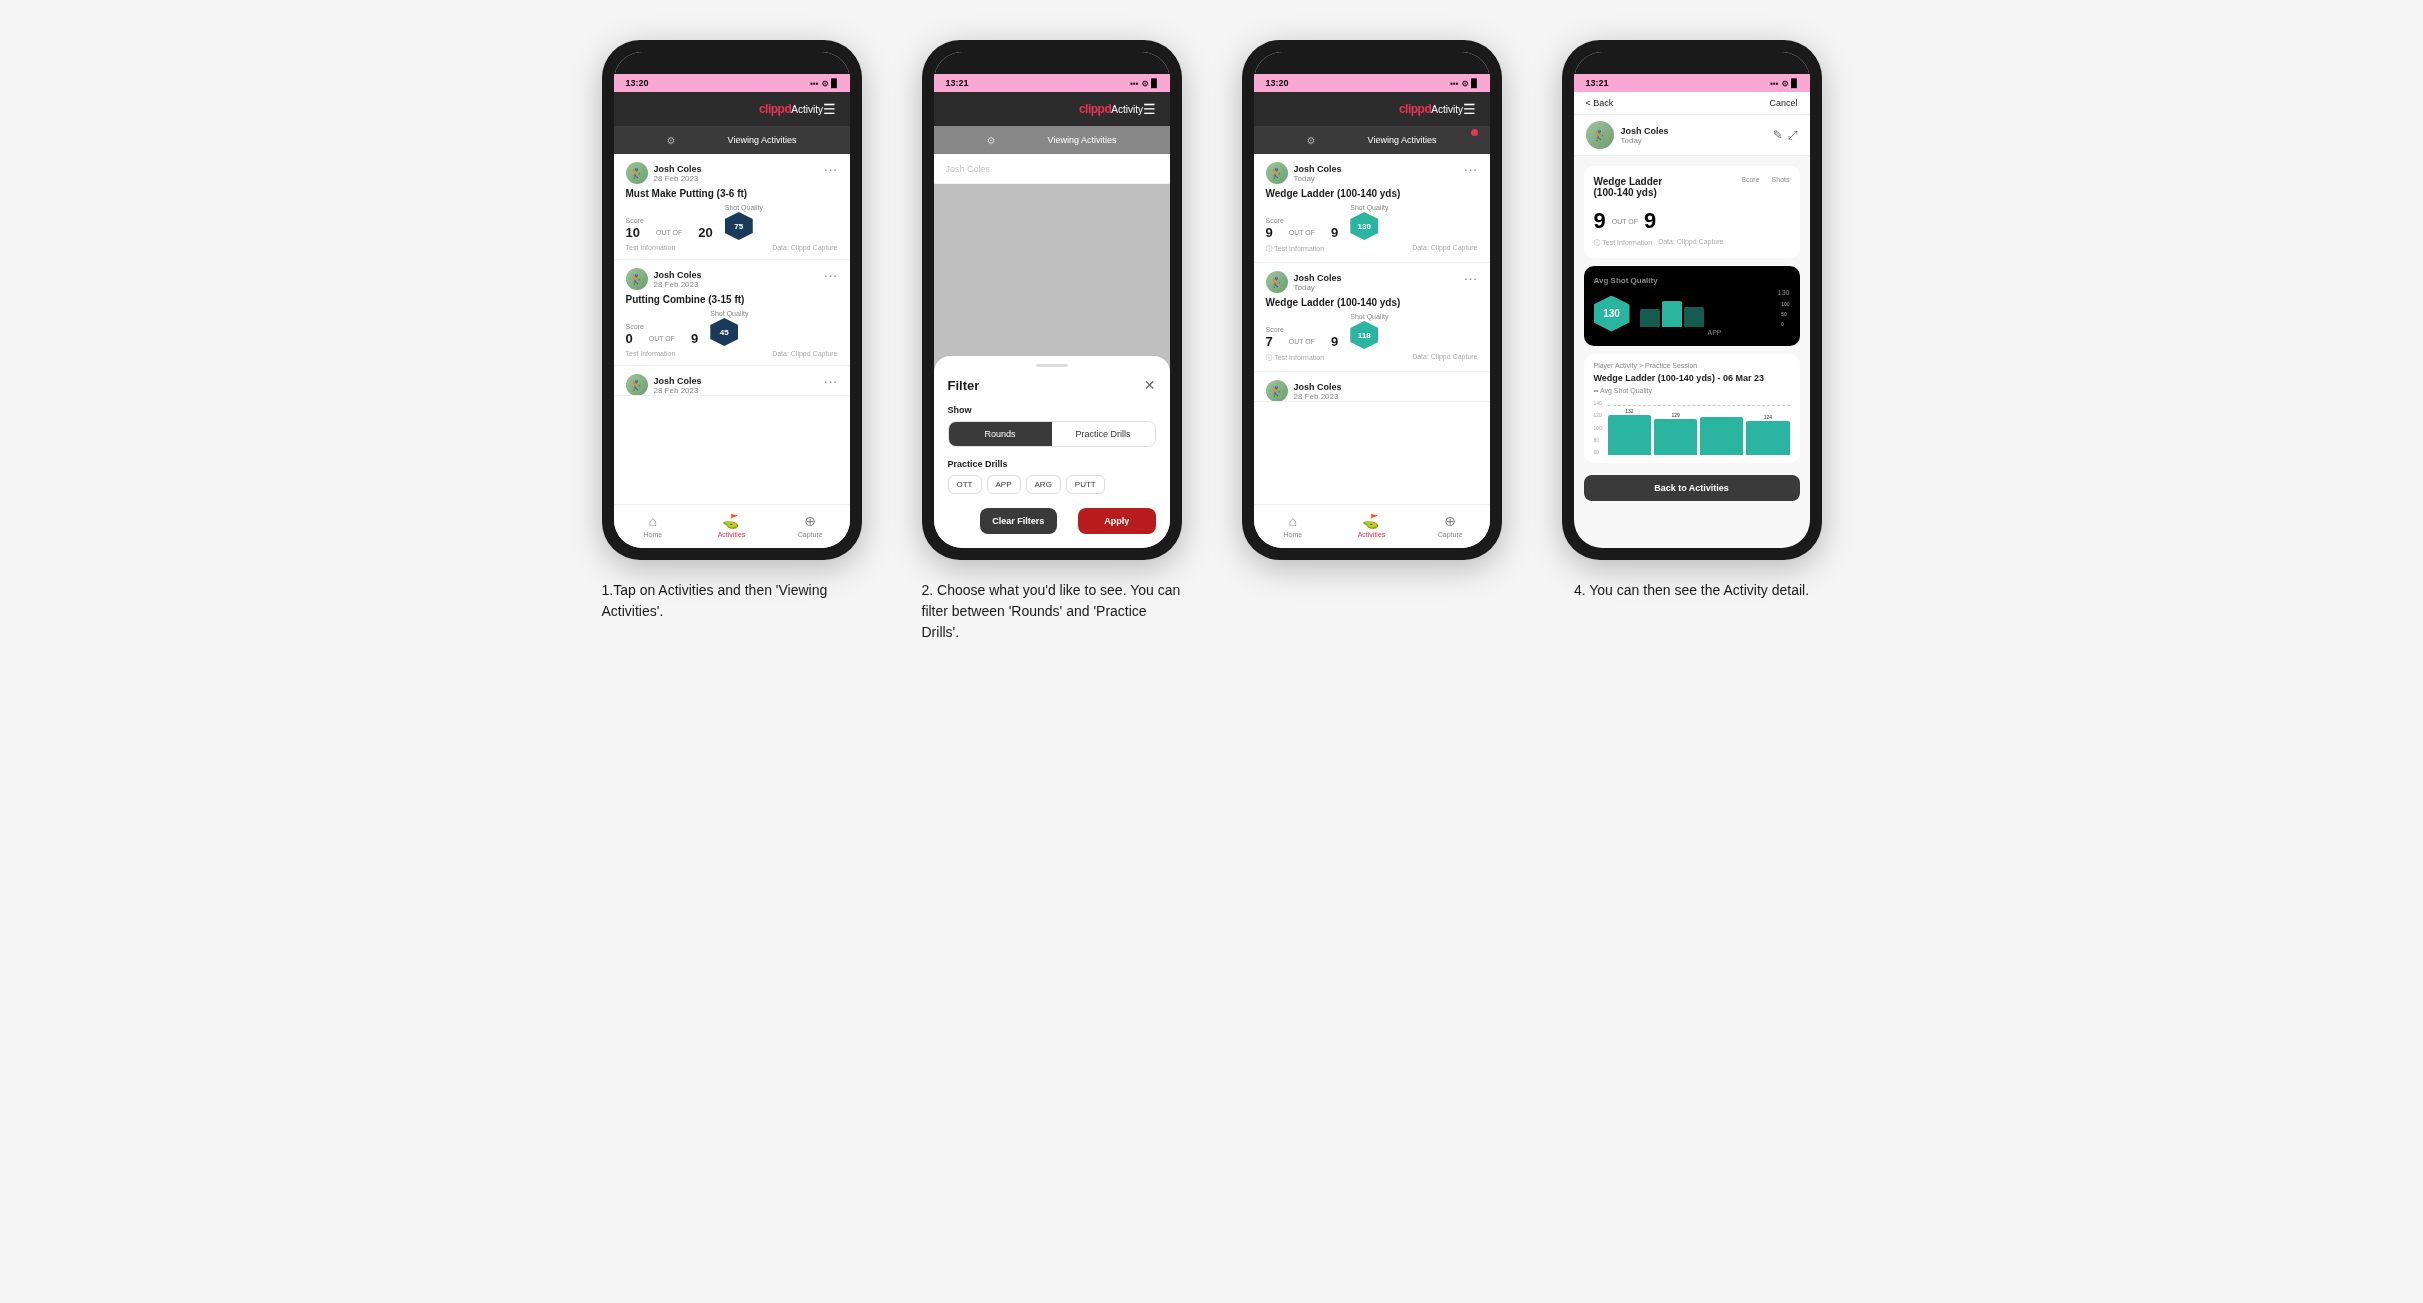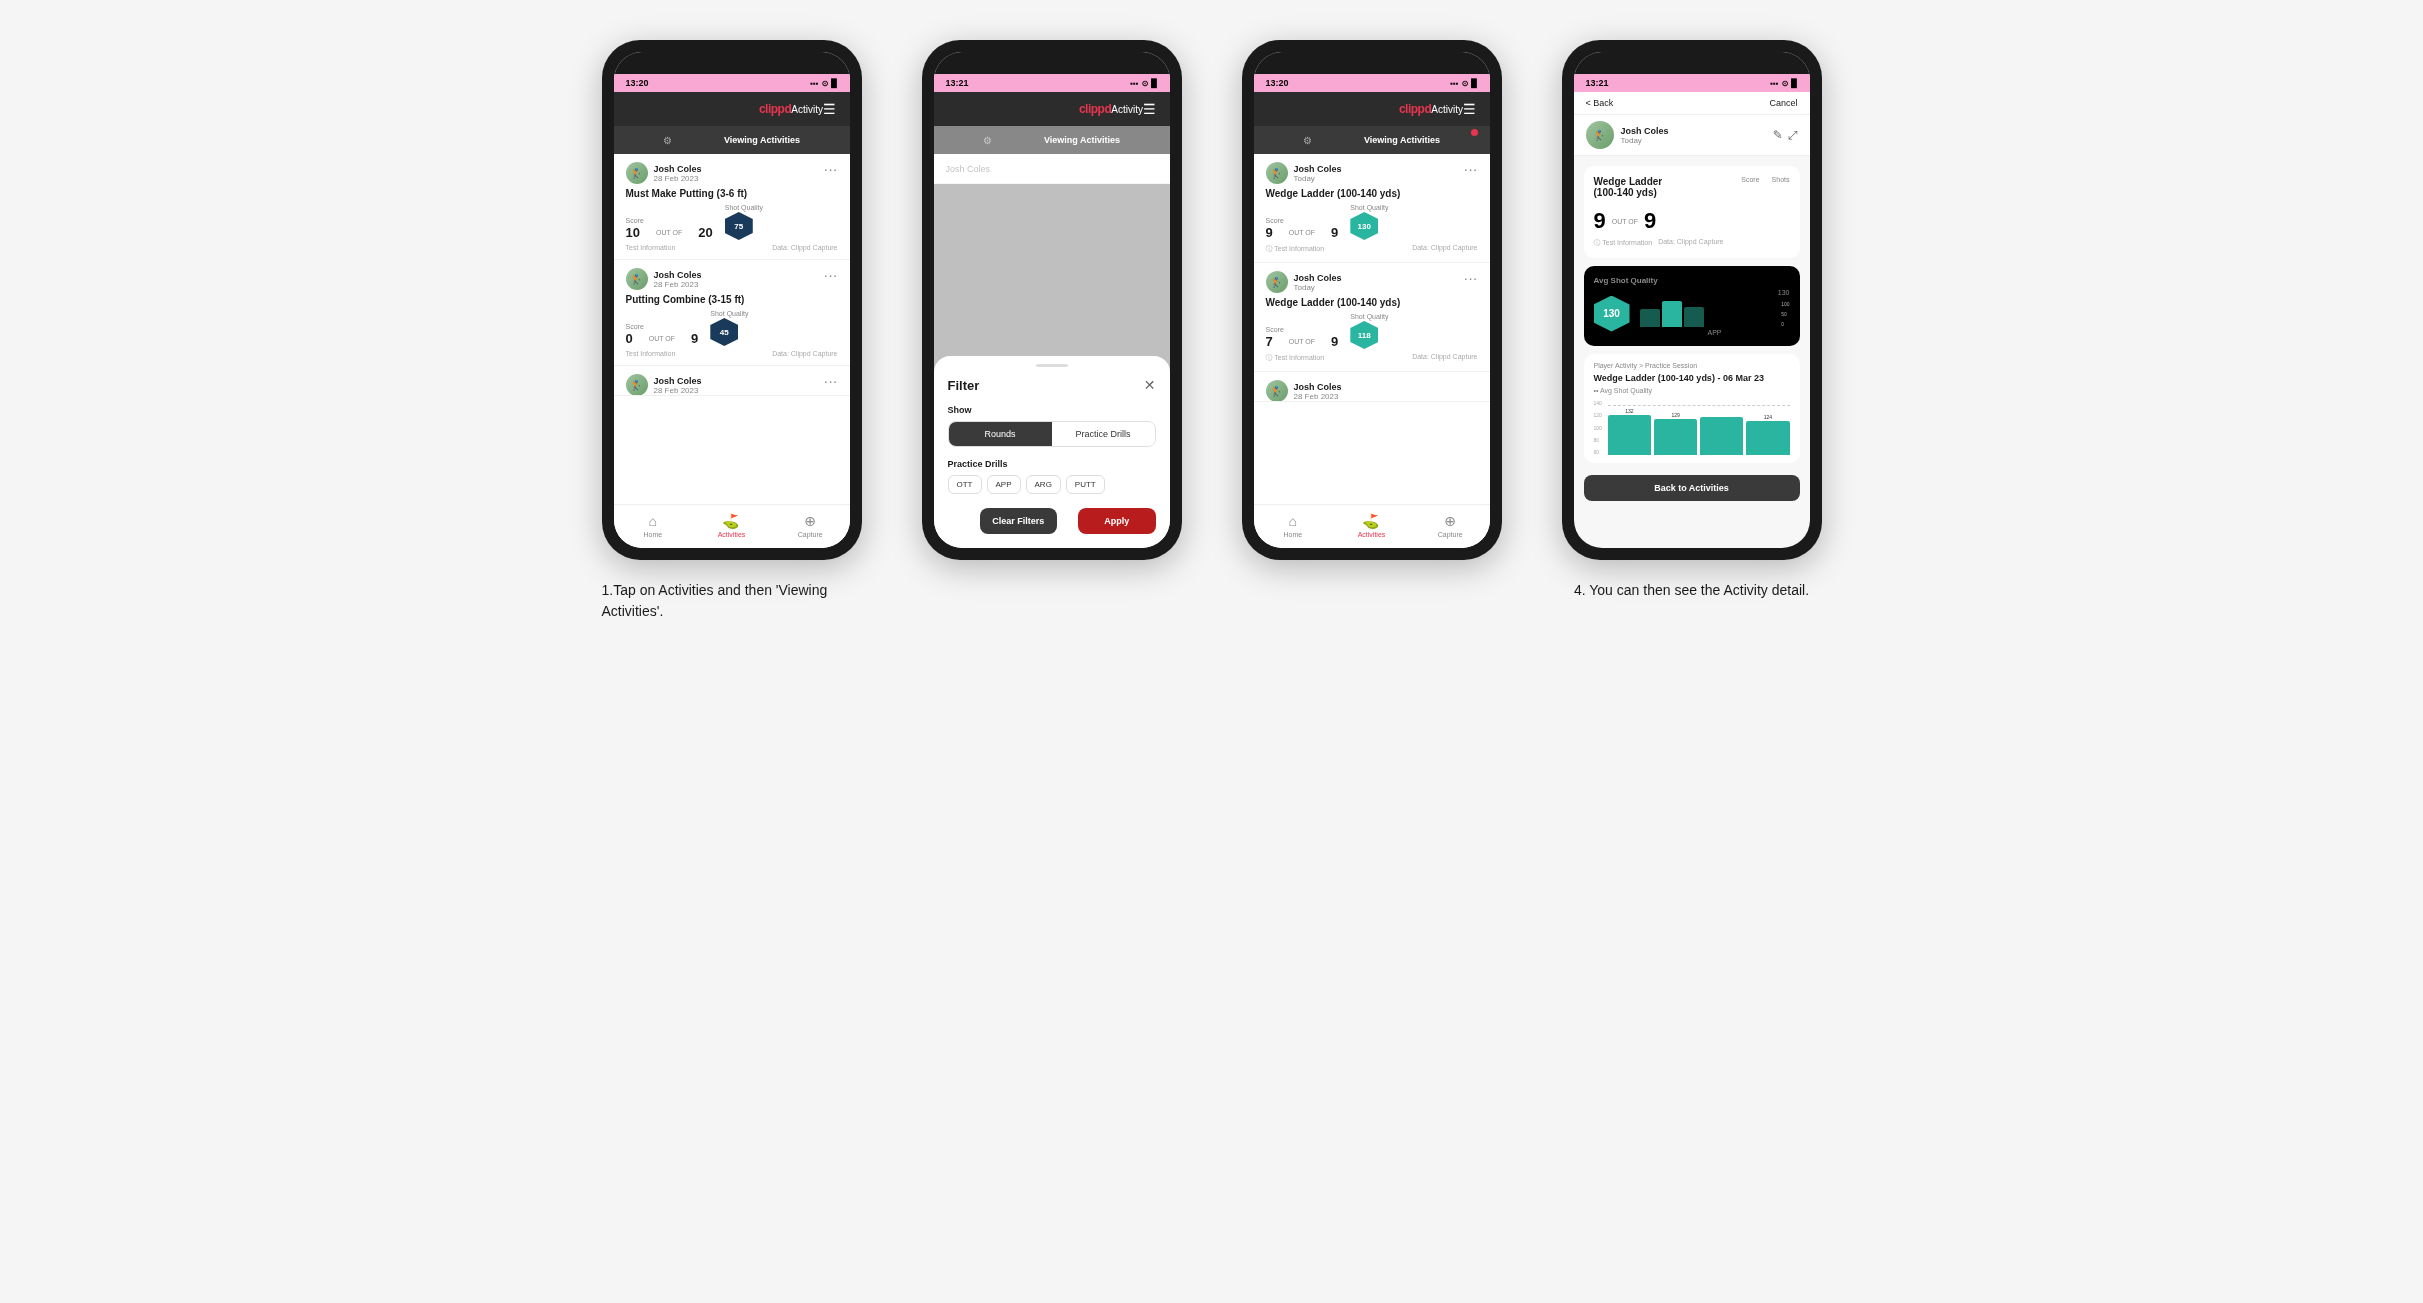--- a/index.html
+++ b/index.html
@@ -118,21 +118,21 @@
       align-items: center;
       justify-content: center;
       padding: 6px 10px;
       gap: 6px;
       height: 28px;
       position: relative;
     }
     .viewing-bar-text {
       color: #fff;
       font-size: 9px;
-      font-weight: 700;
+      font-weight: 400;
       margin-left: 46px;
     }
     .viewing-bar-icon {
       color: #aaa;
       font-size: 10px;
     }
     .red-dot {
       width: 7px;
       height: 7px;
       background: #e8344e;
@@ -708,20 +708,21 @@
               <button class="filter-chip">PUTT</button>
             </div>
             <div class="filter-actions">
               <button class="btn-clear">Clear Filters</button>
               <button class="btn-apply">Apply</button>
             </div>
           </div>
         </div>
       </div>
     </div>
+    <div class="description-text">2. Choose what you'd like to see. You can filter between 'Rounds' and 'Practice Drills'.</div>
   </div>
 
   <div class="phone-column">
     <div class="phone">
       <div class="phone-screen">
         <div class="phone-notch">
           <div class="notch-pill"></div>
         </div>
         <div class="status-bar">
           <span>13:20</span>

